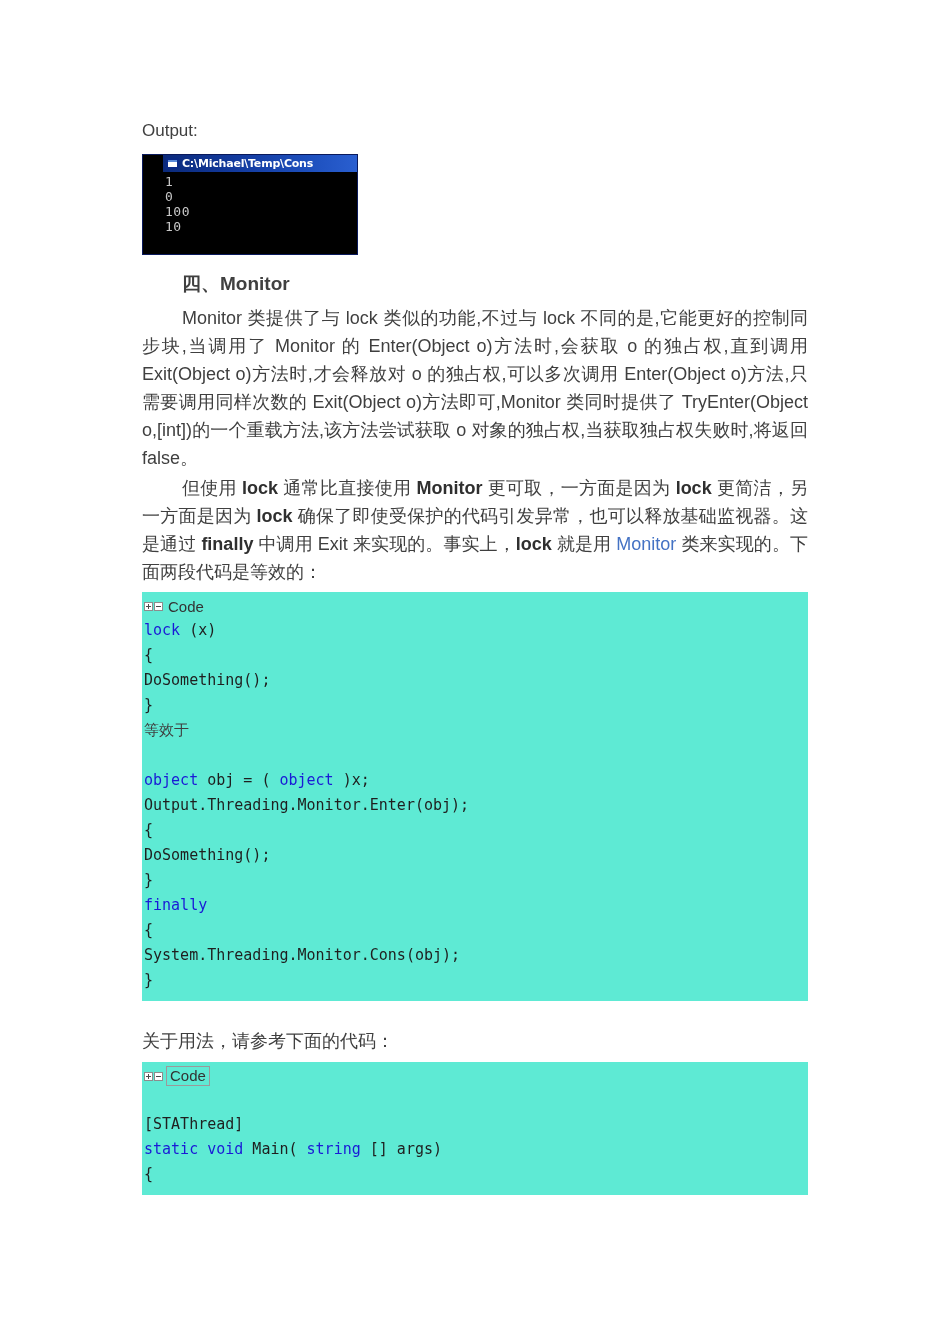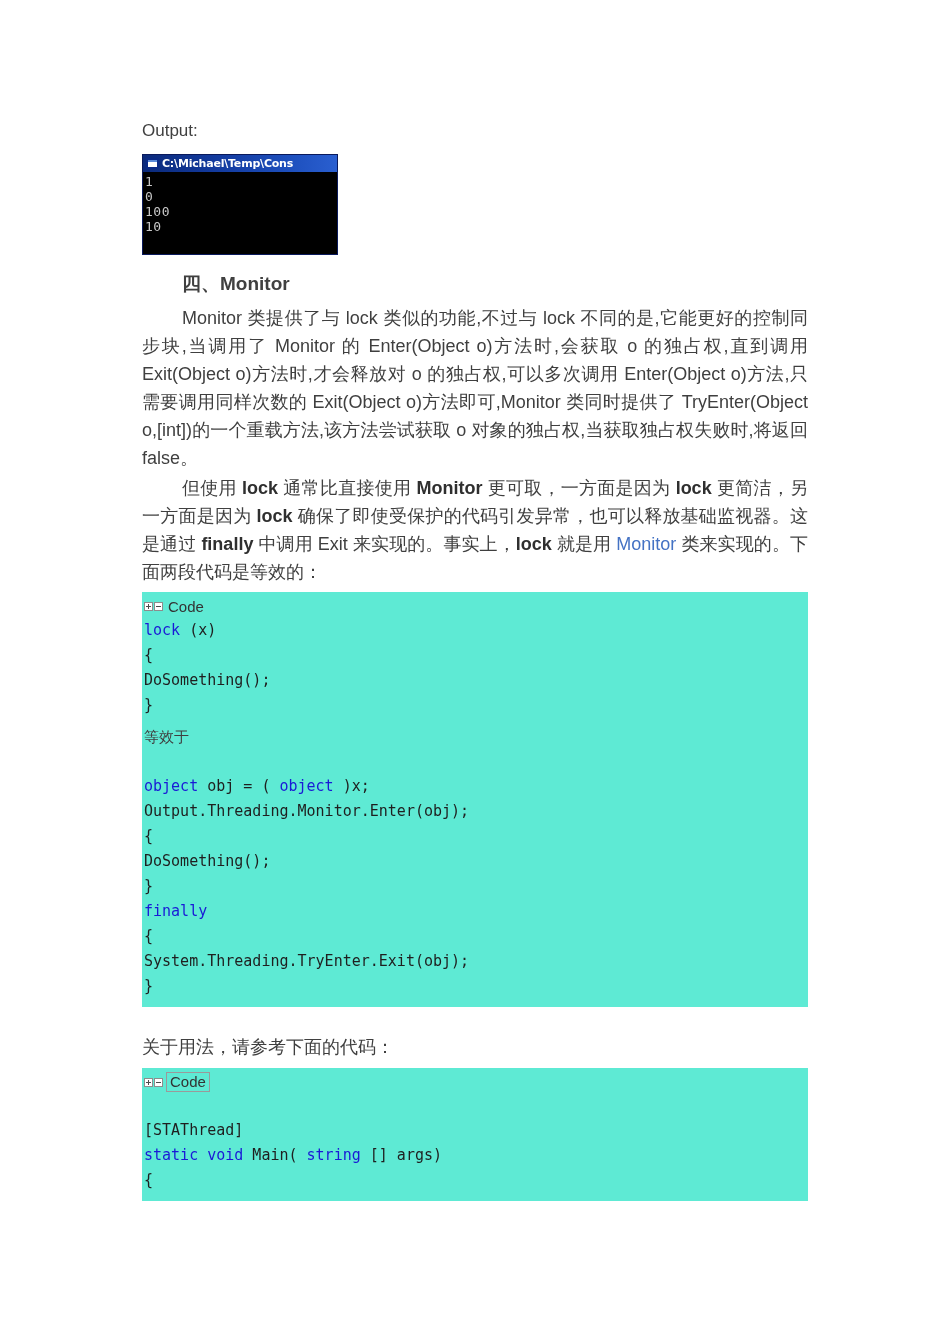--- a/index.html
+++ b/index.html
@@ -31,28 +31,29 @@
   
   .label-output {
     font-size: 17px;
     line-height: 22px;
     color: #404040;
     margin: 0 0 12px 0;
   }
 
   
   .console-window {
-    width: 196px;
+    width: 216px;
     height: 101px;
     margin: 0 0 8px 0;
     background: #000000;
     border: 1px solid #0a1a5c;
     box-sizing: border-box;
     overflow: hidden;
     position: relative;
+    padding-left: 20px;
   }
   .console-titlebar {
     height: 17px;
     background: linear-gradient(to right, #0b2a7a 0%, #12399c 35%, #1d4fbd 75%, #2a5fd0 100%);
     display: flex;
     align-items: center;
     padding: 0 2px;
     box-sizing: border-box;
     overflow: hidden;
   }
@@ -180,23 +181,22 @@
   .code-line {
     font-family: "DejaVu Sans Mono", monospace;
     font-size: 15px;
     line-height: 25px;
     color: #1f1f1f;
     white-space: pre;
     min-height: 25px;
   }
   .kw { color: #1a1ad6; }
   .code-line.cjk {
-    font-family: Liberation Sans, sans-serif;
-    color: #3f3f3f;
-    margin-top: 6px;
+    font-family: Liberation Serif, serif;
+    color: #3f3f3f;
   }
 
   .spacer-mid {
     height: 26px;
   }
   p.note {
     font-size: 18px;
     line-height: 29px;
     color: #3f3f3f;
     margin: 0 0 4px 0;
@@ -242,21 +242,21 @@
           <div class="code-line"><span>}</span></div>
           <div class="code-line cjk"><span>等效于</span></div>
           <div class="code-line">&nbsp;</div>
           <div class="code-line"><span class="kw">object</span><span> obj = ( </span><span class="kw">object</span><span> )x;</span></div>
           <div class="code-line"><span>Output.Threading.Monitor.Enter(obj);</span></div>
           <div class="code-line"><span>{</span></div>
           <div class="code-line"><span>DoSomething();</span></div>
           <div class="code-line"><span>}</span></div>
           <div class="code-line"><span class="kw">finally</span></div>
           <div class="code-line"><span>{</span></div>
-          <div class="code-line"><span>System.Threading.TryEnter.Exit(obj);</span></div>
+          <div class="code-line"><span>System.Threading.Monitor.Cons(obj);</span></div>
           <div class="code-line"><span>}</span></div>
         </div>
     </div>
 
     <div class="spacer-mid"></div>
 
     <p class="note">关于用法，请参考下面的代码：</p>
 
     <div class="code-block">
       <div class="code-header">

